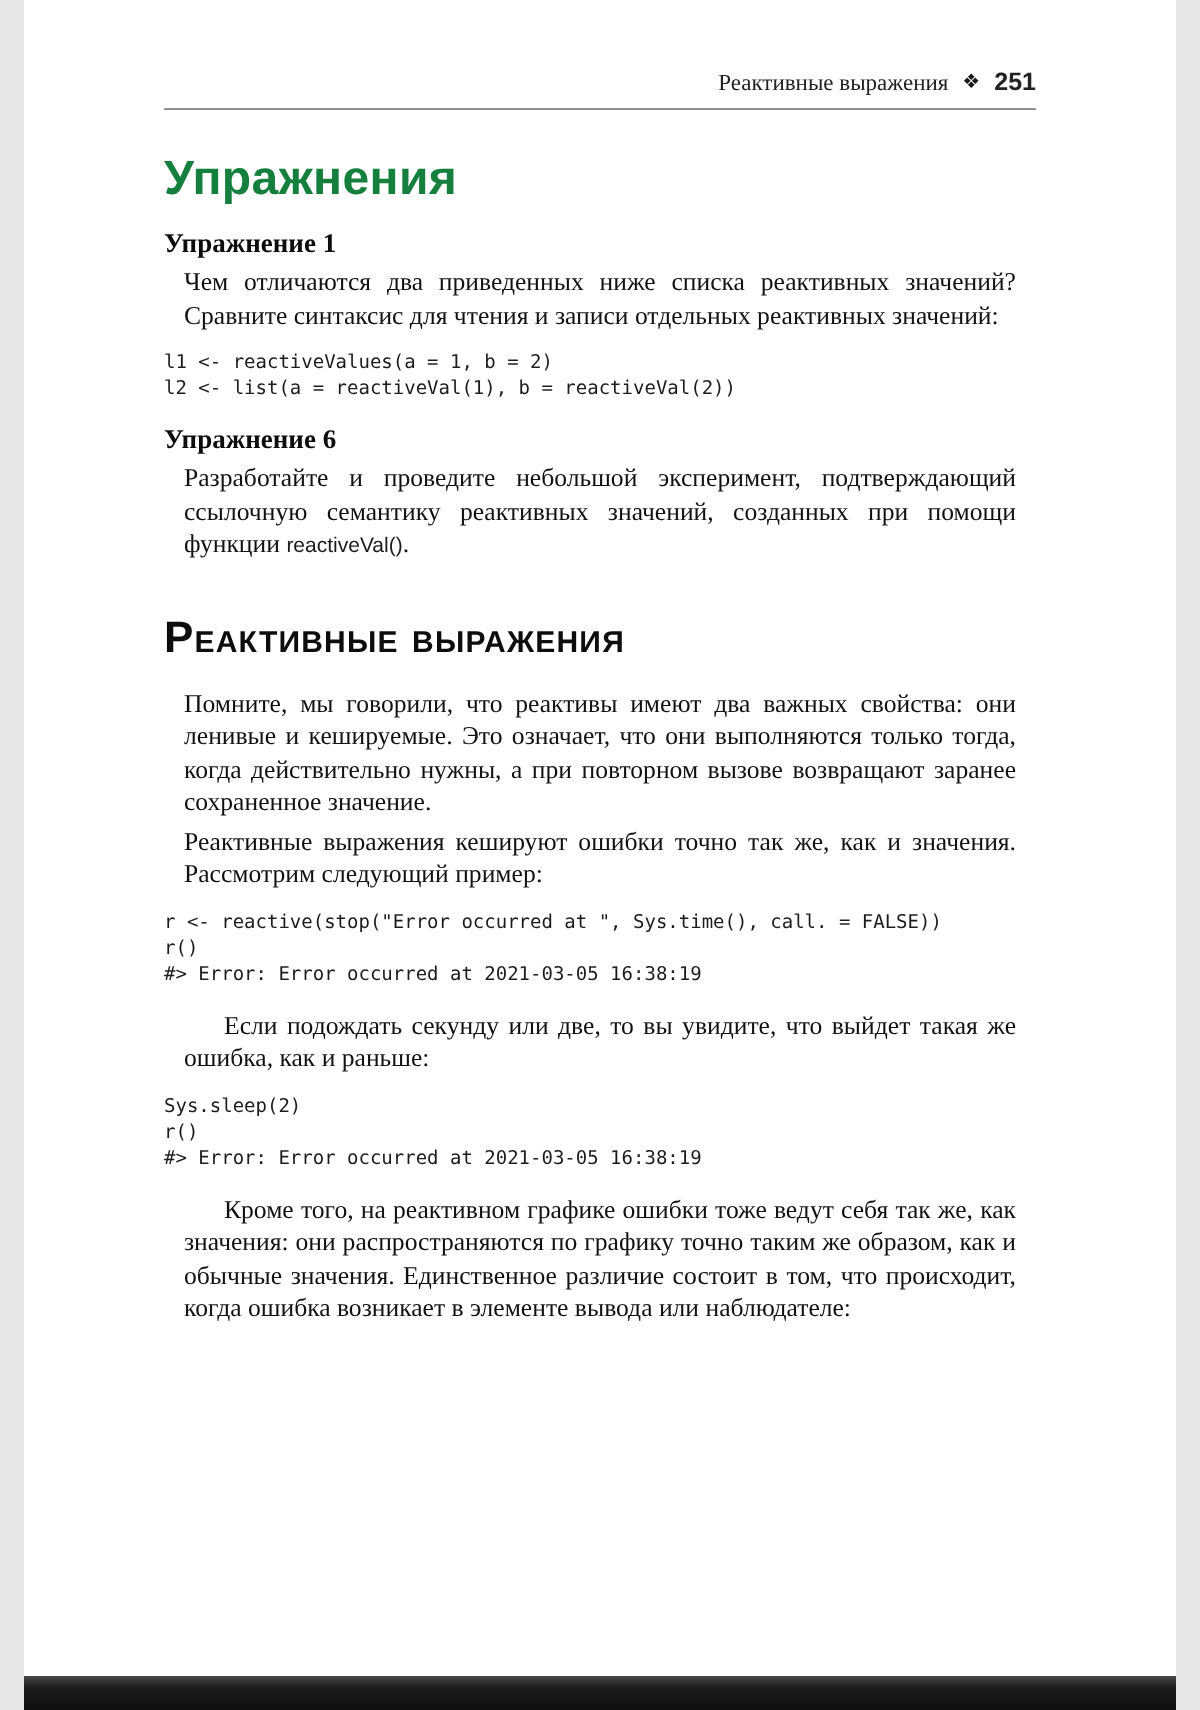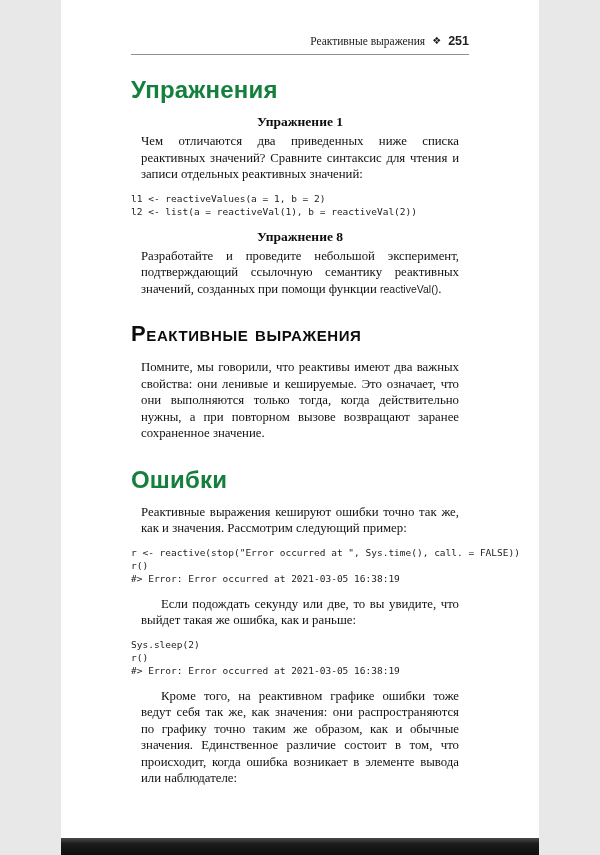--- a/index.html
+++ b/index.html
@@ -2,21 +2,21 @@
 <html><head>
 <meta charset="utf-8">
 <style>
   html, body {
     margin: 0;
     padding: 0;
     background: #e8e8e8;
   }
   .page {
     position: relative;
-    width: 478px;
+    width: 576px;
     height: 855px;
     margin: 0 auto;
     background: #ffffff;
     box-sizing: border-box;
     padding: 34px 70px 0 70px;
     overflow: hidden;
     color: #111111;
   }
 
   
@@ -63,21 +63,20 @@
     letter-spacing: 0.6px;
     color: #0d0d0d;
     margin: 24px 0 12px 0;
   }
   h3.subhead {
     font-family: "Liberation Serif", "DejaVu Serif", serif;
     font-weight: bold;
     font-size: 13.5px;
     color: #0d0d0d;
     margin: 10px 0 2px 0;
-    text-align: center;
   }
 
   
   p.body {
     font-family: "Liberation Serif", "DejaVu Serif", serif;
     font-size: 12.8px;
     line-height: 16.5px;
     text-align: justify;
     margin: 3px 10px;
     color: #111;
@@ -123,27 +122,26 @@
   </header>
 
   <h1 class="h1">Упражнения</h1>
 
   <h3 class="subhead">Упражнение 1</h3>
   <p class="body">Чем отличаются два приведенных ниже списка реактивных значений? Сравните синтаксис для чтения и записи отдельных реактивных значений:</p>
 
   <pre class="code">l1 &lt;- reactiveValues(a = 1, b = 2)
 l2 &lt;- list(a = reactiveVal(1), b = reactiveVal(2))</pre>
 
-  <h3 class="subhead">Упражнение 8</h3>
+  <h3 class="subhead">Упражнение 6</h3>
   <p class="body"><span>Разработайте и проведите небольшой эксперимент, подтверждающий ссылочную семантику реактивных значений, созданных при помощи функции </span><code class="inline-code">reactiveVal()</code><span>.</span></p>
 
   <h2 class="h2-smallcaps">Реактивные выражения</h2>
   <p class="body">Помните, мы говорили, что реактивы имеют два важных свойства: они ленивые и кешируемые. Это означает, что они выполняются только тогда, когда действительно нужны, а при повторном вызове возвращают заранее сохраненное значение.</p>
 
-  <h1 class="h1 errors-title">Ошибки</h1>
   <p class="body">Реактивные выражения кешируют ошибки точно так же, как и значения. Рассмотрим следующий пример:</p>
 
   <pre class="code">r &lt;- reactive(stop("Error occurred at ", Sys.time(), call. = FALSE))
 r()
 #&gt; Error: Error occurred at 2021-03-05 16:38:19</pre>
 
   <p class="body indent">Если подождать секунду или две, то вы увидите, что выйдет такая же ошибка, как и раньше:</p>
 
   <pre class="code">Sys.sleep(2)
 r()

